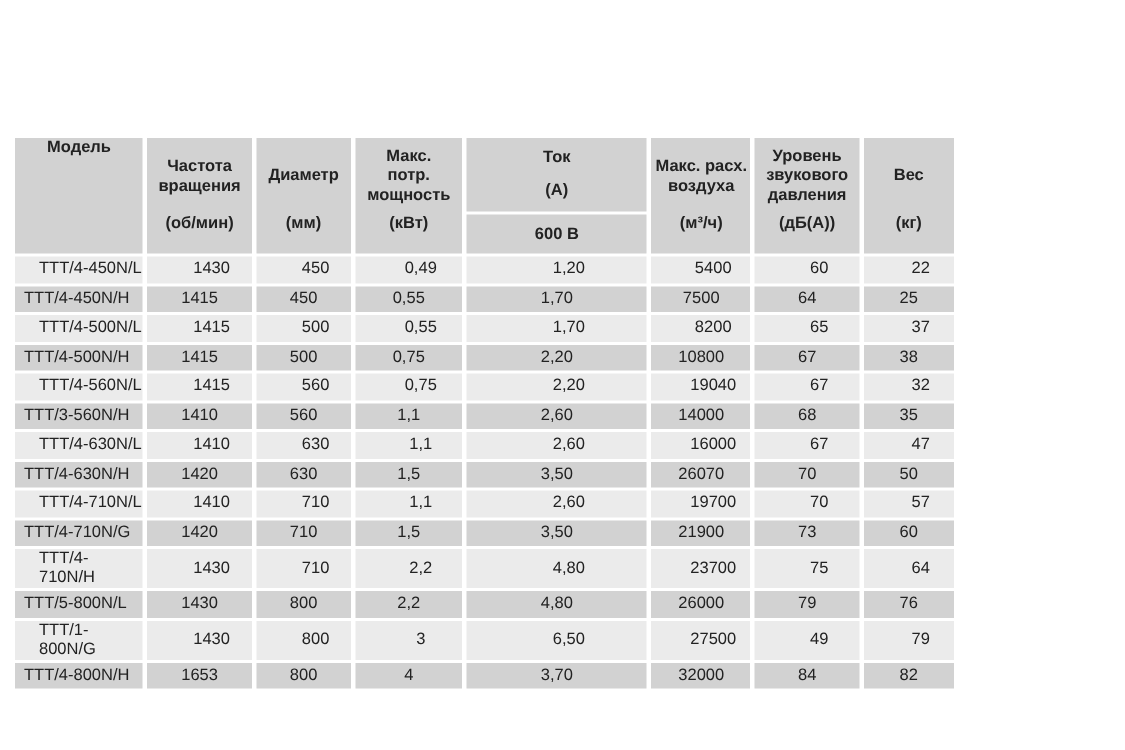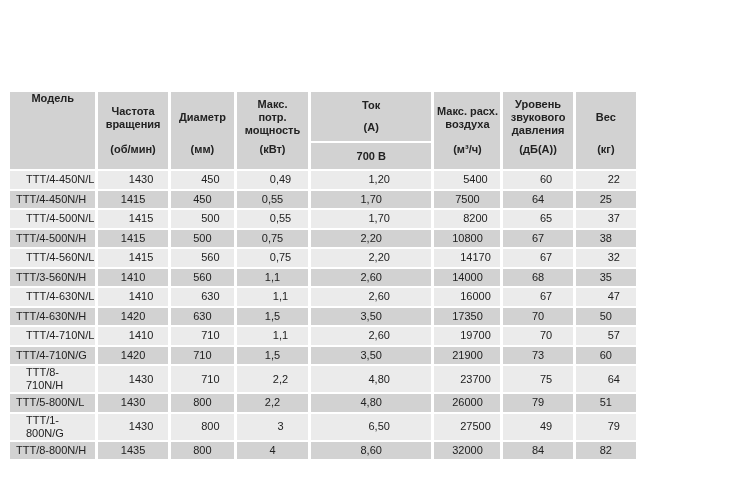--- a/index.html
+++ b/index.html
@@ -131,21 +131,21 @@
           </div>
         </th>
         <th rowspan="2">
           <div class="stack">
             <div class="t">Вес</div>
             <div class="u">(кг)</div>
           </div>
         </th>
       </tr>
       <tr>
-        <th class="voltage-th">700 В</th>
+        <th class="voltage-th">600 В</th>
       </tr>
     </thead>
     <tbody>
         <tr class="odd">
           <td class="model">TTT/4-450N/L</td>
           <td>1430</td>
           <td>450</td>
           <td>0,49</td>
           <td>1,20</td>
           <td>5400</td>
@@ -181,21 +181,21 @@
           <td>10800</td>
           <td>67</td>
           <td>38</td>
         </tr>
         <tr class="odd">
           <td class="model">TTT/4-560N/L</td>
           <td>1415</td>
           <td>560</td>
           <td>0,75</td>
           <td>2,20</td>
-          <td>14170</td>
+          <td>19040</td>
           <td>67</td>
           <td>32</td>
         </tr>
         <tr class="even">
           <td class="model">TTT/3-560N/H</td>
           <td>1410</td>
           <td>560</td>
           <td>1,1</td>
           <td>2,60</td>
           <td>14000</td>
@@ -211,21 +211,21 @@
           <td>16000</td>
           <td>67</td>
           <td>47</td>
         </tr>
         <tr class="even">
           <td class="model">TTT/4-630N/H</td>
           <td>1420</td>
           <td>630</td>
           <td>1,5</td>
           <td>3,50</td>
-          <td>17350</td>
+          <td>26070</td>
           <td>70</td>
           <td>50</td>
         </tr>
         <tr class="odd">
           <td class="model">TTT/4-710N/L</td>
           <td>1410</td>
           <td>710</td>
           <td>1,1</td>
           <td>2,60</td>
           <td>19700</td>
@@ -236,54 +236,54 @@
           <td class="model">TTT/4-710N/G</td>
           <td>1420</td>
           <td>710</td>
           <td>1,5</td>
           <td>3,50</td>
           <td>21900</td>
           <td>73</td>
           <td>60</td>
         </tr>
         <tr class="odd">
-          <td class="model">TTT/8-710N/H</td>
+          <td class="model">TTT/4-710N/H</td>
           <td>1430</td>
           <td>710</td>
           <td>2,2</td>
           <td>4,80</td>
           <td>23700</td>
           <td>75</td>
           <td>64</td>
         </tr>
         <tr class="even">
           <td class="model">TTT/5-800N/L</td>
           <td>1430</td>
           <td>800</td>
           <td>2,2</td>
           <td>4,80</td>
           <td>26000</td>
           <td>79</td>
-          <td>51</td>
+          <td>76</td>
         </tr>
         <tr class="odd">
           <td class="model">TTT/1-800N/G</td>
           <td>1430</td>
           <td>800</td>
           <td>3</td>
           <td>6,50</td>
           <td>27500</td>
           <td>49</td>
           <td>79</td>
         </tr>
         <tr class="even">
-          <td class="model">TTT/8-800N/H</td>
-          <td>1435</td>
+          <td class="model">TTT/4-800N/H</td>
+          <td>1653</td>
           <td>800</td>
           <td>4</td>
-          <td>8,60</td>
+          <td>3,70</td>
           <td>32000</td>
           <td>84</td>
           <td>82</td>
         </tr>
       </tbody>
   </table>
 </div>
 
 </body></html>

